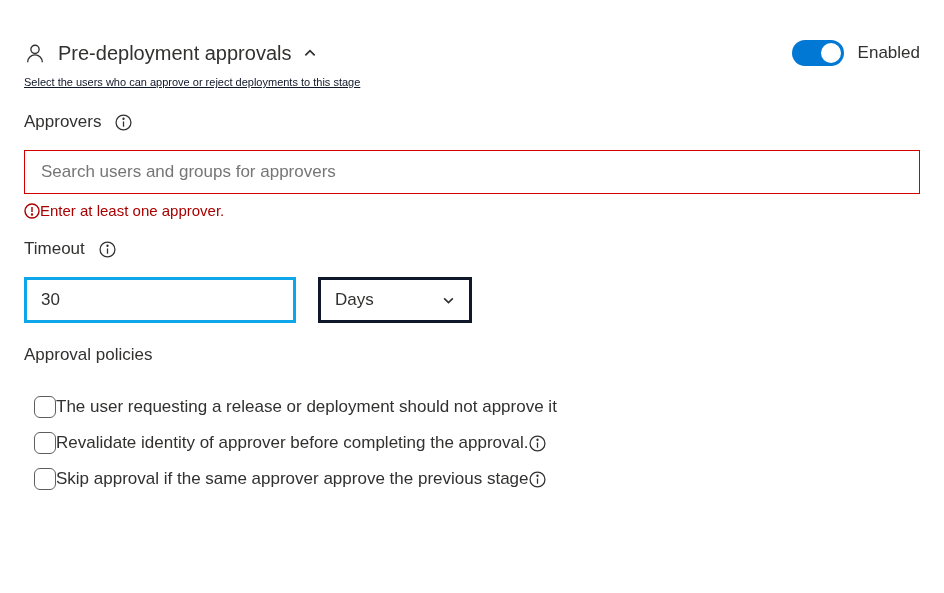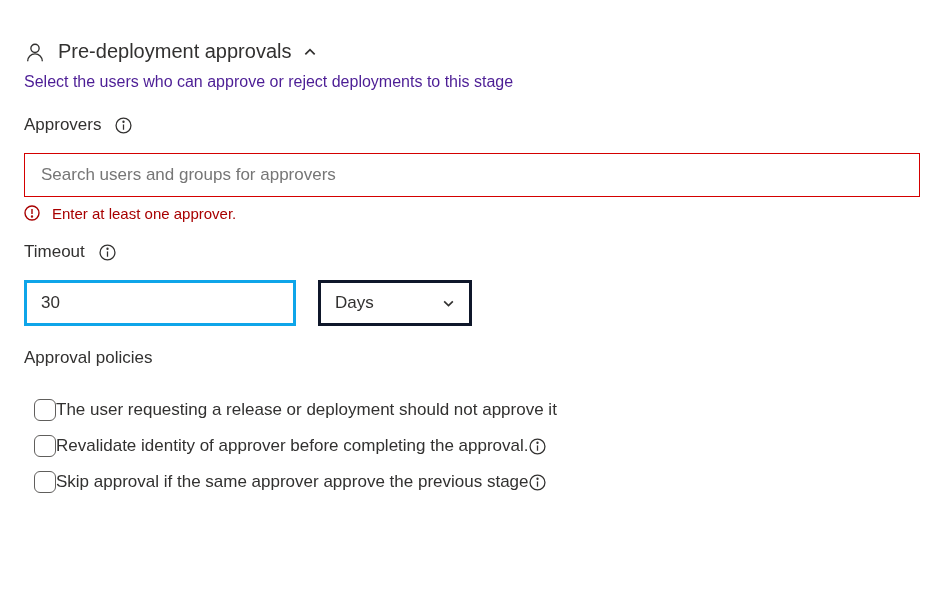--- a/index.html
+++ b/index.html
@@ -49,23 +49,24 @@
       background: #ffffff;
       border-radius: 50%;
       top: 3px;
       right: 3px;
     }
     .toggle-label {
       font-size: 17px;
       color: #323130;
     }
     .description {
-      font-size: 16px;
-      color: #4c1d95;
+      font-size: 11px;
+      color: #0f172a;
       margin-bottom: 24px;
+      text-decoration: underline;
     }
     .field-label-row {
       display: flex;
       align-items: center;
       gap: 14px;
       margin-bottom: 18px;
     }
     .field-label {
       font-size: 17px;
       color: #323130;
@@ -83,22 +84,22 @@
       padding: 0 16px;
       font-size: 17px;
       font-family: inherit;
       color: #323130;
       outline: none;
       margin-bottom: 8px;
     }
     .search-input::placeholder { color: #767676; }
     .error-row {
       display: flex;
-      align-items: flex-start;
-      gap: 12px;
+      align-items: flex-end;
+      gap: 0;
       margin-bottom: 20px;
     }
     .error-icon svg { width: 16px; height: 16px; display: block; }
     .error-text {
       font-size: 15px;
       color: #a80000;
     }
     .timeout-row {
       display: flex;
       gap: 22px;
@@ -164,20 +165,26 @@
         <path d="M4 22c0-4.4 3.6-8 8-8s8 3.6 8 8"></path>
       </svg>
     </span>
     <h2 class="section-title">Pre-deployment approvals</h2>
     <span class="chevron-icon">
       <svg viewBox="0 0 12 12" fill="none" stroke="#323130" stroke-width="1.5">
         <path d="M2 8 L6 4 L10 8"></path>
       </svg>
     </span>
   </div>
+  <div class="toggle-group">
+    <div class="toggle-switch">
+      <div class="toggle-knob"></div>
+    </div>
+    <span class="toggle-label">Enabled</span>
+  </div>
 </div>
 
 <p class="description">Select the users who can approve or reject deployments to this stage</p>
 
 <div class="field-label-row">
   <span class="field-label">Approvers</span>
   <span class="info-icon">
     <svg viewBox="0 0 16 16" fill="none" stroke="#323130" stroke-width="1.2">
       <circle cx="8" cy="8" r="7"></circle>
       <line x1="8" y1="7" x2="8" y2="12"></line>

